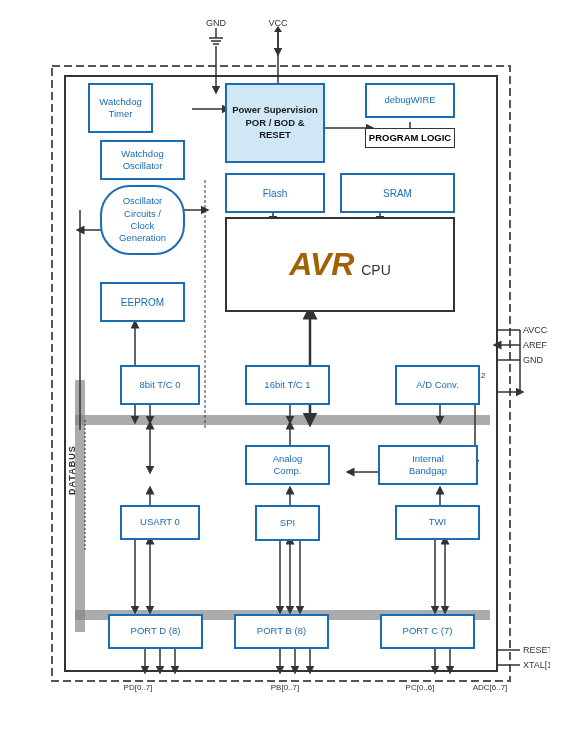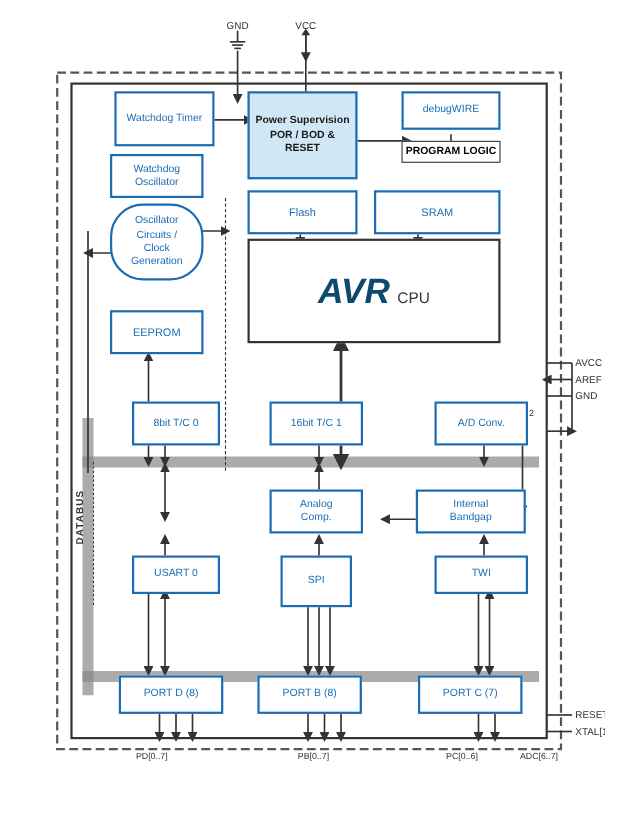--- a/index.html
+++ b/index.html
@@ -63,21 +63,21 @@
       left: 0;
       width: 100%;
       height: 100%;
       pointer-events: none;
     }
 
     .avr-text {
       font-size: 32px;
       font-weight: bold;
       font-style: italic;
-      color: #0c4a6e;
+      color: #a16207;
     }
     .cpu-text {
       font-size: 14px;
       color: #333;
       margin-left: 3px;
     }
   </style>
 </head>
 <body>
 
@@ -205,21 +205,21 @@
 
     <line x1="155" y1="200" x2="185" y2="200" stroke="#333" stroke-width="1.5" marker-end="url(#arrowhead)"></line>
     <line x1="185" y1="170" x2="185" y2="420" stroke="#333" stroke-width="1" stroke-dasharray="3,2"></line>
 
     <line x1="292" y1="118" x2="350" y2="118" stroke="#333" stroke-width="1.5" marker-end="url(#arrowhead)"></line>
 
     <line x1="65" y1="410" x2="65" y2="542" stroke="#333" stroke-width="1" stroke-dasharray="2,2"></line>
 
   </svg>
 
-  <div class="block block-blue" style="left:84px; top:73px; width:91px; height:50px; font-size:9.5px;align-items:center;">
+  <div class="block block-blue" style="left:68px; top:73px; width:65px; height:50px; font-size:9.5px;align-items:center;">
     <span>Watchdog
 Timer</span>
   </div>
 
   <div class="block block-blue" style="left:80px; top:130px; width:85px; height:40px; font-size:9.5px;justify-content:center;">
     <span>Watchdog
 Oscillator</span>
   </div>
 
   <div class="block block-blue" style="left:80px; top:175px; width:85px; height:70px; font-size:9.5px;border-radius:30px;">
@@ -282,21 +282,21 @@
 
   <div class="block block-blue" style="left:358px; top:435px; width:100px; height:40px; font-size:9.5px;">
     <span style="white-space:pre-line;">Internal
 Bandgap</span>
   </div>
 
   <div class="block block-blue" style="left:100px; top:495px; width:80px; height:35px; font-size:9.5px;">
     <span>USART 0</span>
   </div>
 
-  <div class="block block-blue" style="left:235px; top:495px; width:65px; height:47px; font-size:9.5px;">
+  <div class="block block-blue" style="left:235px; top:495px; width:65px; height:36px; font-size:9.5px;">
     <span>SPI</span>
   </div>
 
   <div class="block block-blue" style="left:375px; top:495px; width:85px; height:35px; font-size:9.5px;">
     <span>TWI</span>
   </div>
 
   <div class="block block-blue" style="left:88px; top:604px; width:95px; height:35px; font-size:9.5px;">
     <span>PORT D (8)</span>
   </div>

